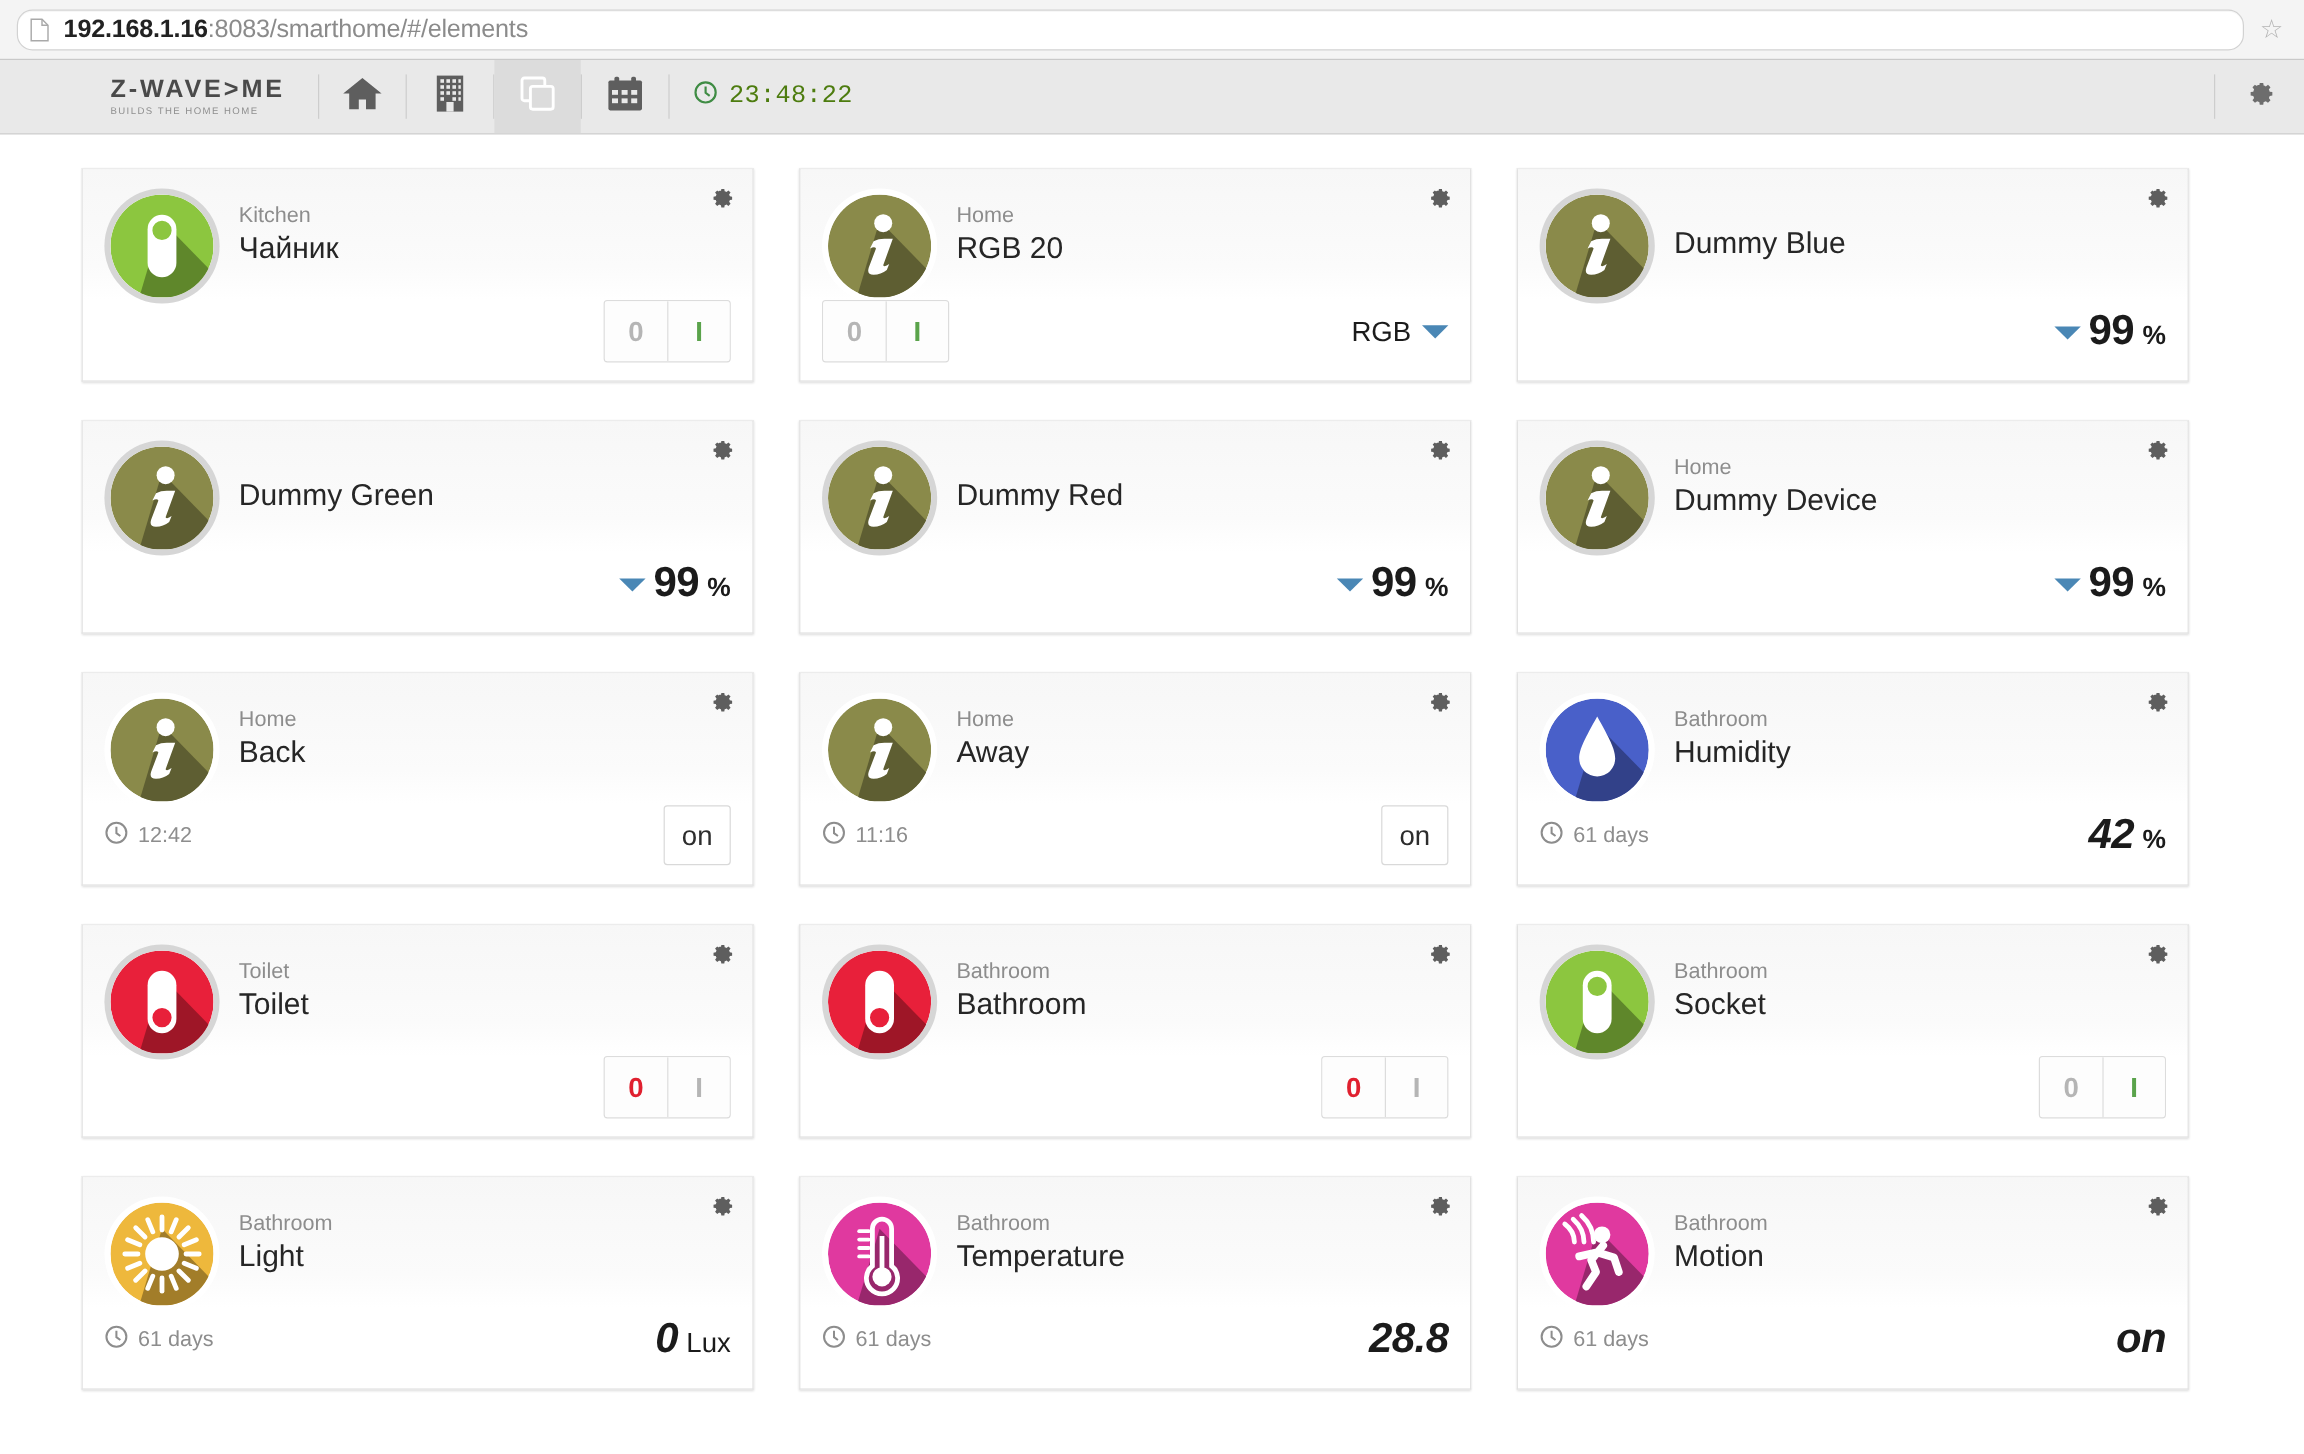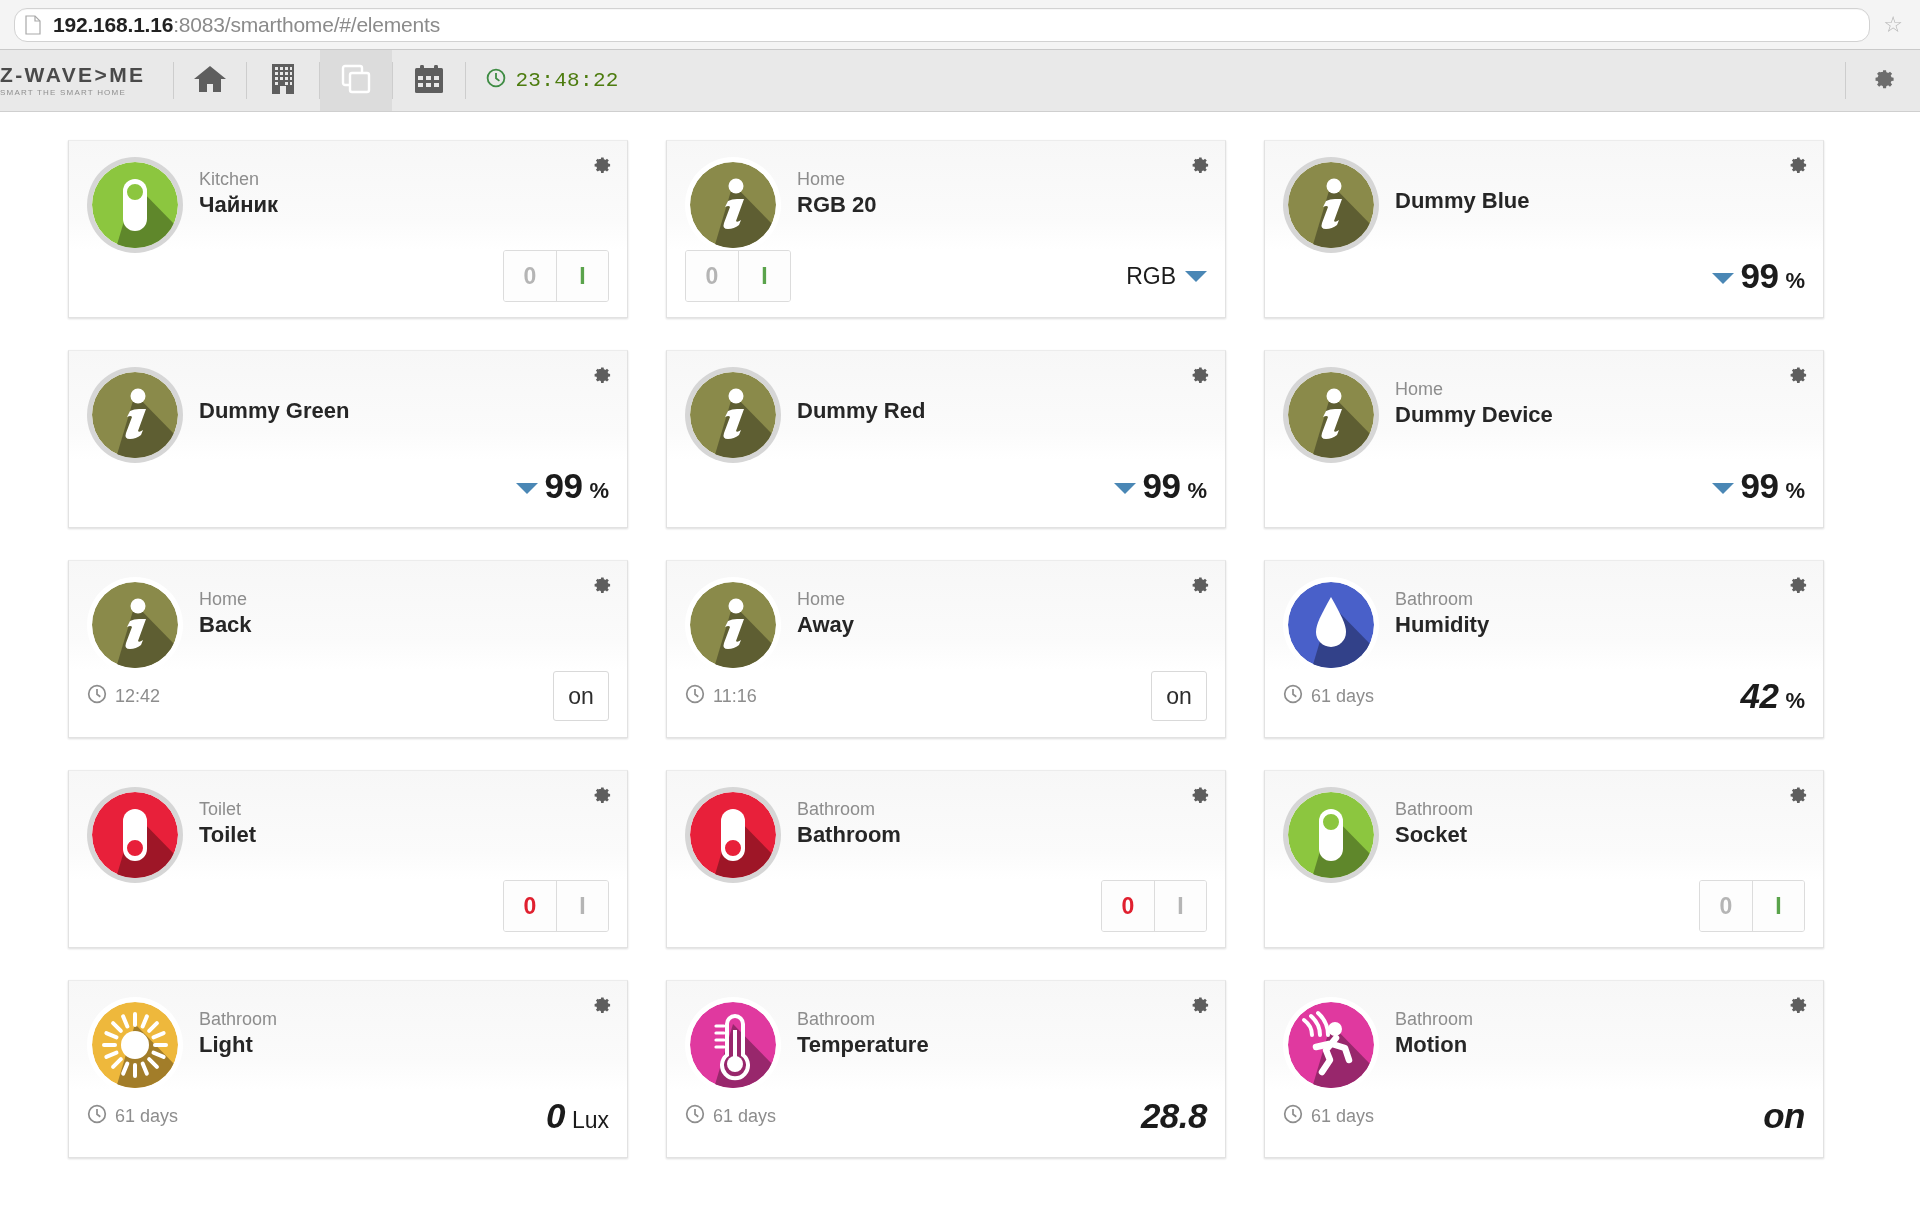--- a/index.html
+++ b/index.html
@@ -58,20 +58,21 @@
   .topnav {
     height: 62px;
     background: #e9e9e9;
     border-bottom: 1px solid #cfcfcf;
     display: flex;
     align-items: stretch;
     position: relative;
   }
   .nav-left {
     display: flex; align-items: stretch;
+    margin-left: 92px;
   }
   .logo {
     display: flex;
     flex-direction: column;
     justify-content: center;
     padding-right: 28px;
     user-select: none;
   }
   .logo-main {
     font-size: 21px;
@@ -170,22 +171,22 @@
     min-width: 0;
   }
   .dev-text.centered { padding-top: 30px; }
   .dev-room {
     font-size: 18px;
     color: #8d8d8d;
     line-height: 1.35;
     white-space: nowrap;
   }
   .dev-name {
-    font-size: 22px;
-    font-weight: bold;
+    font-size: 25px;
+    font-weight: normal;
     color: #262626;
     line-height: 1.3;
     white-space: nowrap;
   }
   .card-foot {
     position: absolute;
     left: 18px; right: 18px;
     bottom: 16px;
     display: flex;
     align-items: center;
@@ -289,21 +290,21 @@
       <span class="url-host">192.168.1.16</span><span>:8083/smarthome/#/elements</span>
     </span>
   </div>
   <span class="star-btn">☆</span>
 </div>
 
 <div class="topnav">
   <div class="nav-left">
     <div class="logo">
       <div class="logo-main">Z-WAVE&gt;ME</div>
-      <div class="logo-sub">SMART THE SMART HOME</div>
+      <div class="logo-sub">BUILDS THE HOME HOME</div>
     </div>
 
     <div class="nav-sep"></div>
     <div class="nav-btn">
       <span>
         <svg width="34" height="30" viewBox="0 0 34 30" fill="#5e5e5e">
           <path d="M17 2 L33 15 h-5 v13 h-8 v-8 h-6 v8 h-8 v-13 h-5 z"></path>
         </svg>
       </span>
     </div>

